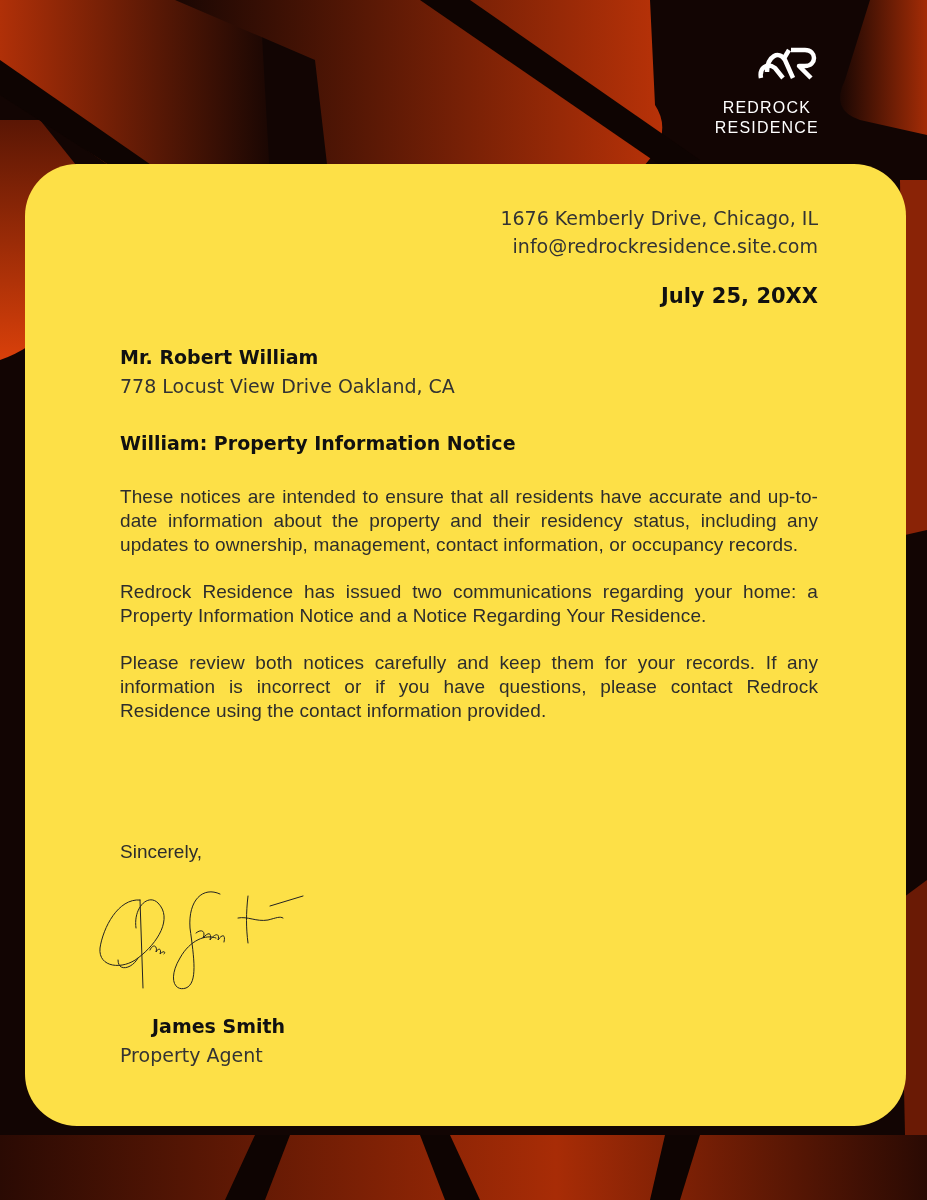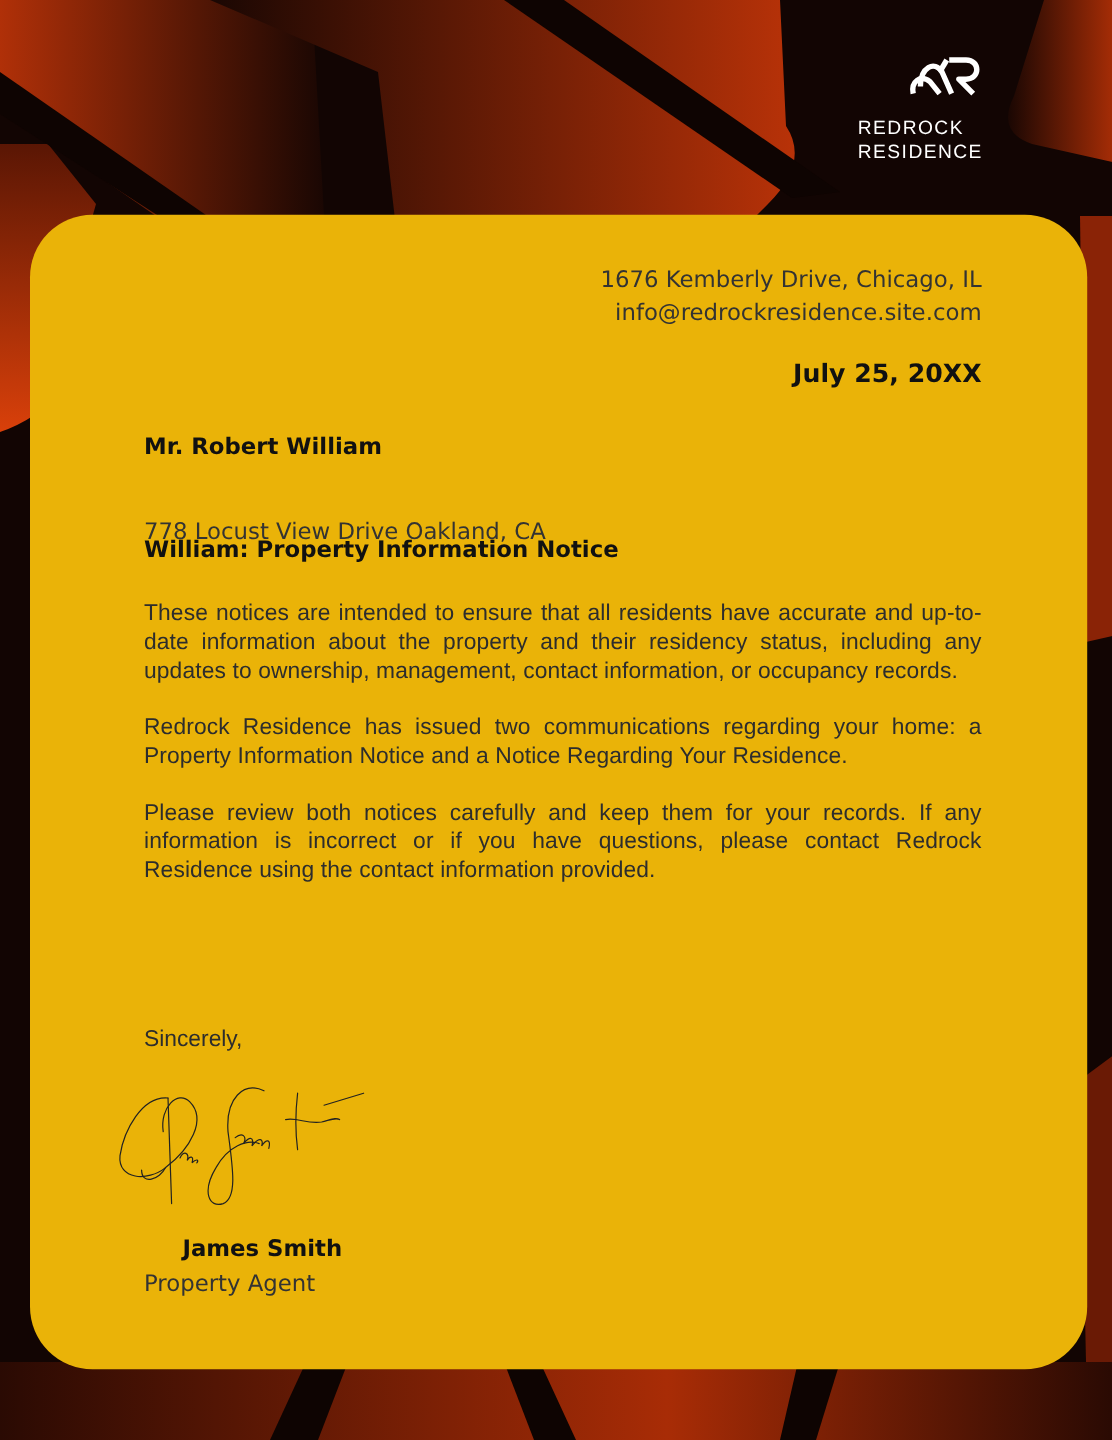--- a/index.html
+++ b/index.html
@@ -21,43 +21,43 @@
     }
     .bg svg {
       position: absolute;
       left: 0;
       top: 0;
     }
     .brand {
       position: absolute;
       right: 108px;
       top: 46px;
-      text-align: left;
+      text-align: center;
       color: #ffffff;
     }
     .brand-logo {
       display: block;
       margin-left: auto;
       width: 62px;
       height: 34px;
     }
     .brand-name {
       margin-top: 18px;
       font-family: "Liberation Sans", sans-serif;
       font-size: 16px;
       letter-spacing: 1.2px;
       line-height: 20px;
     }
     .card {
       position: absolute;
       left: 25px;
-      top: 179px;
+      top: 164px;
       width: 881px;
       height: 962px;
-      background: #eab308;
+      background: #fde047;
       border-radius: 52px;
     }
     .content {
       position: absolute;
       left: 95px;
       right: 88px;
       top: 0;
       color: #2a2a2a;
     }
     .sender {
@@ -84,21 +84,20 @@
       top: 179px;
       font-size: 19px;
       line-height: 29px;
     }
     .recipient .name {
       font-weight: bold;
       color: #111;
     }
     .recipient .addr {
       color: #333;
-      margin-top: 42px;
     }
     .subject {
       position: absolute;
       left: 0;
       top: 268px;
       font-size: 19px;
       font-weight: bold;
       color: #111;
     }
     .body {

